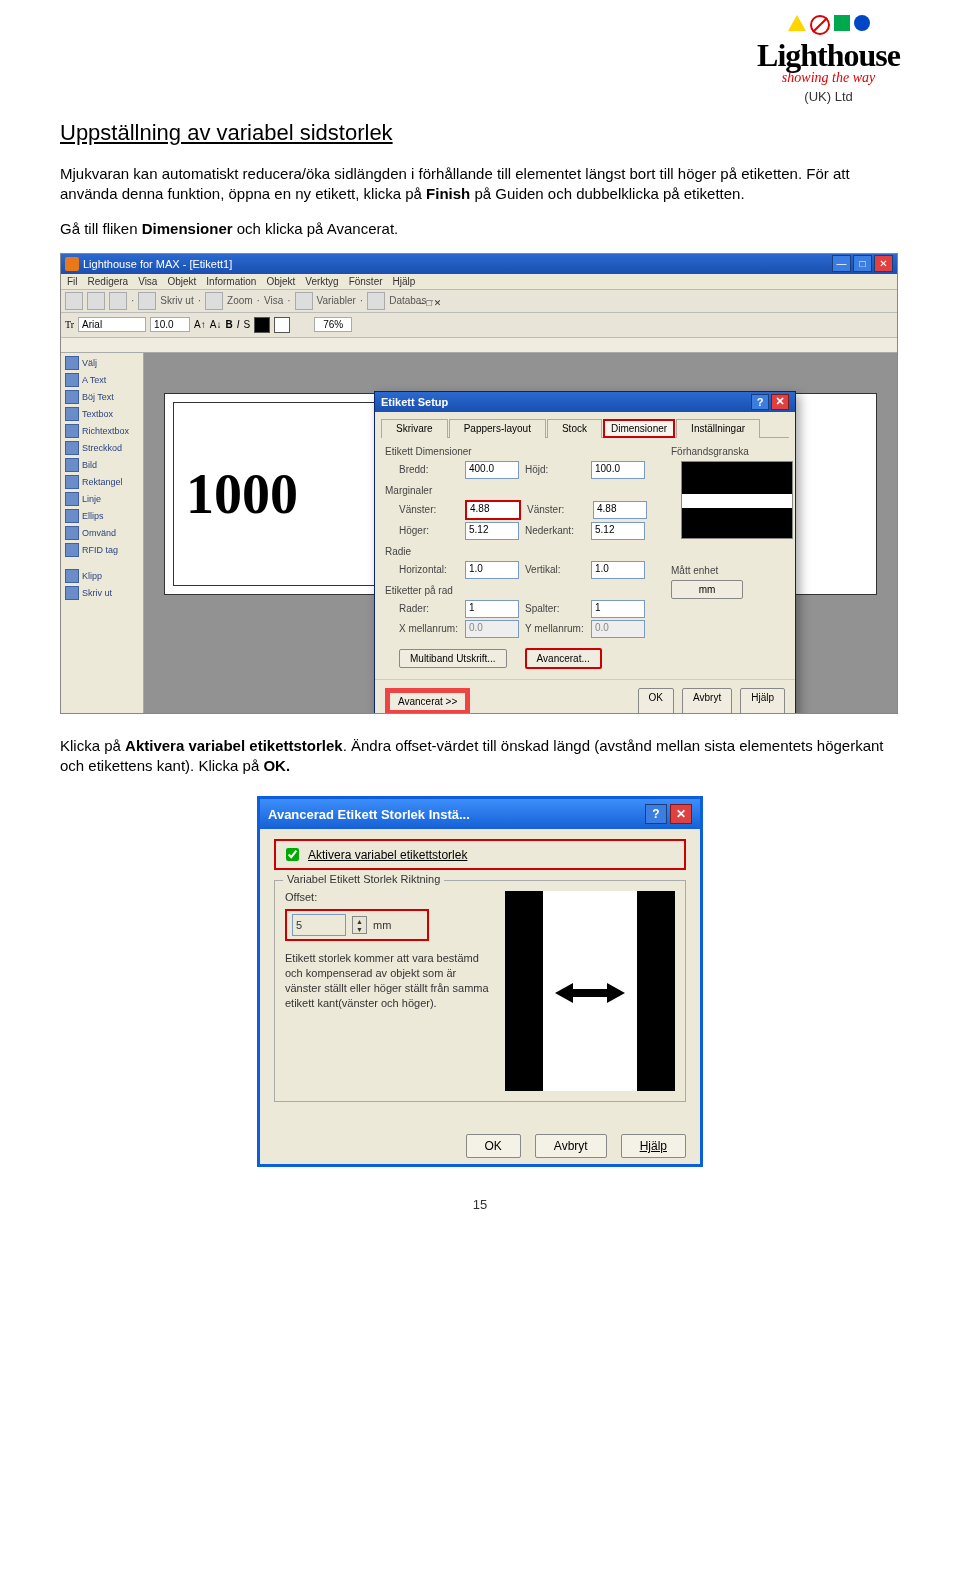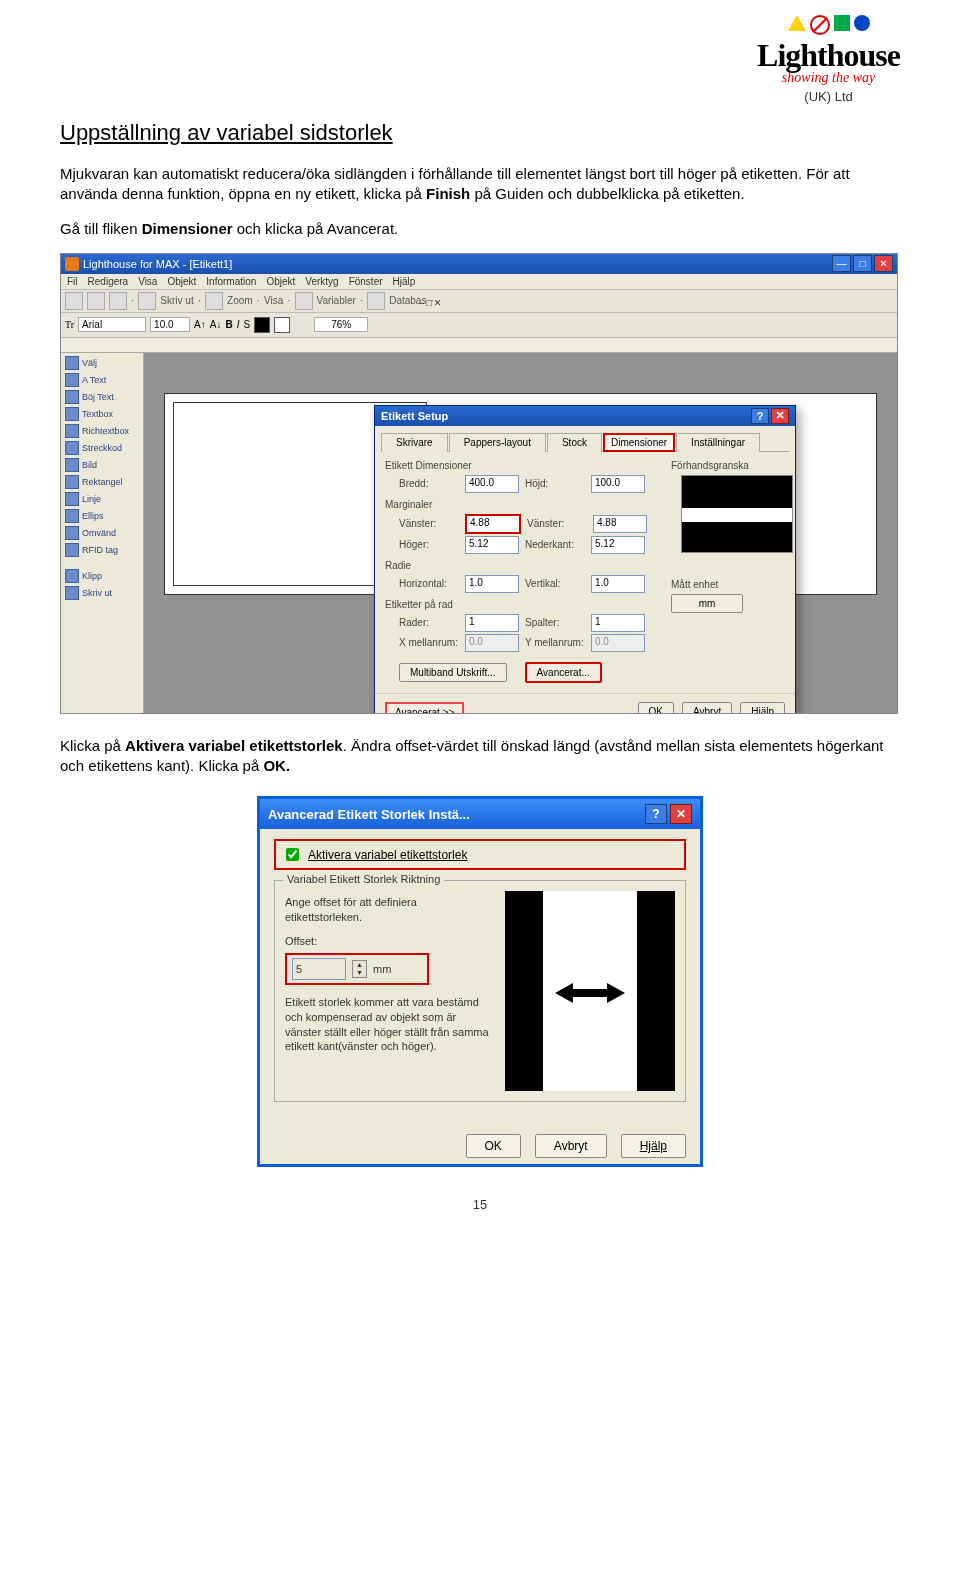--- a/index.html
+++ b/index.html
@@ -59,21 +59,21 @@
   .side-toolbox{width:78px;background:#ece9d8;border-right:1px solid #aaa;display:flex;flex-direction:column;gap:1px;padding:2px;font-size:9px;color:#2a4480;}
   .side-toolbox .tool{display:flex;align-items:center;gap:3px;padding:1px 2px;}
   .side-toolbox .ticon{width:12px;height:12px;background:#6a8cc8;border:1px solid #4060a0;display:inline-block;}
   .canvas{flex:1;position:relative;overflow:hidden;}
   .label-page{position:absolute;left:20px;top:40px;right:20px;height:200px;background:#fff;border:1px solid #333;}
   .label-inner{position:absolute;left:8px;top:8px;bottom:8px;width:240px;border:1px solid #333;background:#fff;display:flex;flex-direction:column;justify-content:center;padding-left:12px;font-family: 'Times New Roman', serif;}
   .label-inner .t1{font-size:56px;font-weight:bold;line-height:1;}
   .label-inner .t2{font-size:56px;font-weight:bold;line-height:1;}
 
   .dialog{
-    position:absolute; left:230px; top:52px; width:420px;
+    position:absolute; left:230px; top:38px; width:420px;
     background:#ece9d8;border:1px solid #0a246a;
     box-shadow:4px 4px 10px rgba(0,0,0,0.35);
     font-size:10px;
   }
   .dialog .dlgtitle{background:linear-gradient(#2a6ad0,#1a4fb0);color:#fff;height:20px;display:flex;align-items:center;padding:0 6px;font-weight:bold;font-size:11px;}
   .dlgtitle .help{margin-left:auto;width:16px;height:14px;background:#3b7de0;border:1px solid #1a3f7a;display:flex;align-items:center;justify-content:center;margin-right:2px;}
   .dlgtitle .xbtn{width:16px;height:14px;background:#e04040;border:1px solid #7a1a1a;display:flex;align-items:center;justify-content:center;}
   .tabs{display:flex;border-bottom:1px solid #aaa;margin:6px 6px 0 6px;font-size:10px;}
   .tabs .tab{padding:3px 14px;border:1px solid #aaa;border-bottom:none;background:#ece9d8;margin-right:1px;position:relative;top:1px;}
   .tabs .tab.active{background:#f6f4ec;font-weight:normal;}
@@ -83,21 +83,21 @@
   .row{display:flex;align-items:center;gap:6px;margin:2px 14px;}
   .row label{width:60px;color:#444;}
   .row .inp{border:1px solid #7a9ac0;background:#fff;padding:1px 3px;width:46px;height:14px;}
   .row .inp.dis{background:#eee;color:#888;}
   .row .hl{border:2px solid #c00;}
   .btn{border:1px solid #888;background:#f0ede0;padding:3px 10px;border-radius:2px;font-size:10px;}
   .btn.hl{border:2px solid #c00;}
   .preview{border:1px solid #888;width:110px;height:76px;background:#000;position:relative;margin-left:10px;}
   .preview .strip{position:absolute;left:0;right:0;top:32px;height:14px;background:#fff;}
   .btmrow{display:flex;gap:8px;justify-content:flex-end;padding:8px 10px;border-top:1px solid #ccc;}
-  .leftexp{border:2px solid #ef4444;background:#f0ede0;padding:3px 8px;border-radius:0;font-size:10px;margin-right:auto;}
+  .leftexp{border:5px solid #ef4444;background:#f0ede0;padding:3px 8px;border-radius:0;font-size:10px;margin-right:auto;}
   .threecol{display:flex;gap:10px;}
   .colA,.colB{flex:1;}
 
   
   .advdlg{
     width:440px;margin:20px auto 0;border:3px solid #0a5fdc;background:#ece9d8;font-size:12px;
   }
   .advdlg .at{background:linear-gradient(#3d8efb,#1560d6);color:#fff;padding:5px 8px;font-weight:bold;display:flex;align-items:center;font-size:13px;}
   .advdlg .at .h{margin-left:auto;width:20px;height:18px;background:#3b7de0;border:1px solid #1a3f7a;display:flex;align-items:center;justify-content:center;font-size:12px;margin-right:3px;}
   .advdlg .at .x{width:20px;height:18px;background:#e04040;border:1px solid #7a1a1a;display:flex;align-items:center;justify-content:center;font-size:12px;}
@@ -196,21 +196,21 @@
     <span style="font-family:Georgia">Tr</span>
     <div class="fontname">Arial</div>
     <div class="fontsize">10.0</div>
     <span>A↑</span>
     <span>A↓</span>
     <b>B</b>
     <i>I</i>
     <span>S</span>
     <div class="colbox" style="background:#000"></div>
     <div class="colbox" style="background:#fff"></div>
-    <span style="margin-left:20px;border:1px solid #aaa;padding:1px 16px;background:#fff">76%</span>
+    <span style="margin-left:20px;border:1px solid #aaa;padding:1px 8px;background:#fff">76%</span>
   </div>
   <div class="ruler"></div>
   <div class="workspace">
     <div class="side-toolbox">
       <div class="tool">
           <span class="ticon"></span>
           <span>Välj</span>
         </div>
       <div class="tool">
           <span class="ticon"></span>
@@ -262,20 +262,21 @@
           <span>Klipp</span>
         </div>
       <div class="tool">
           <span class="ticon"></span>
           <span>Skriv ut</span>
         </div>
     </div>
     <div class="canvas">
       <div class="label-page">
         <div class="label-inner">
+          <div class="t2">1000</div>
         </div>
       </div>
 
       <div class="dialog">
         <div class="dlgtitle">
           <span>Etikett Setup</span>
           <div class="help">?</div>
           <div class="xbtn">✕</div>
         </div>
         <div class="tabs">
@@ -365,21 +366,20 @@
     <div class="x">✕</div>
   </div>
   <div class="advbody">
     <div class="chkrow">
       <input type="checkbox" checked="" style="">
       <span style="text-decoration:underline">Aktivera variabel etikettstorlek</span>
     </div>
     <div class="fieldset">
       <div class="legend">Variabel Etikett Storlek Riktning</div>
       <div class="leftcol">
-        <p>Ange offset för att definiera etikettstorleken.</p>
         <div>Offset:</div>
         <div class="offrow">
           <div class="oinp">5</div>
           <div class="spin">
               <div>▲</div>
               <div>▼</div>
             </div>
           <span>mm</span>
         </div>
         <p>Etikett storlek kommer att vara bestämd och kompenserad av objekt som är vänster ställt eller höger ställt från samma etikett kant(vänster och höger).</p>

